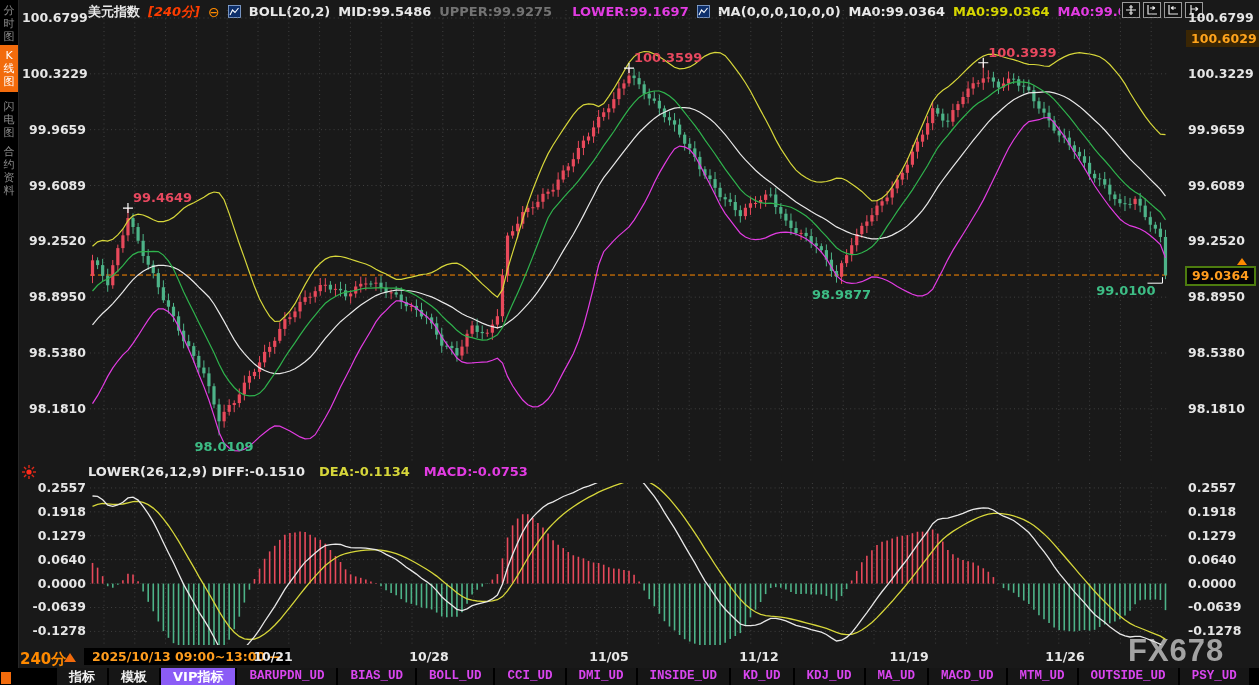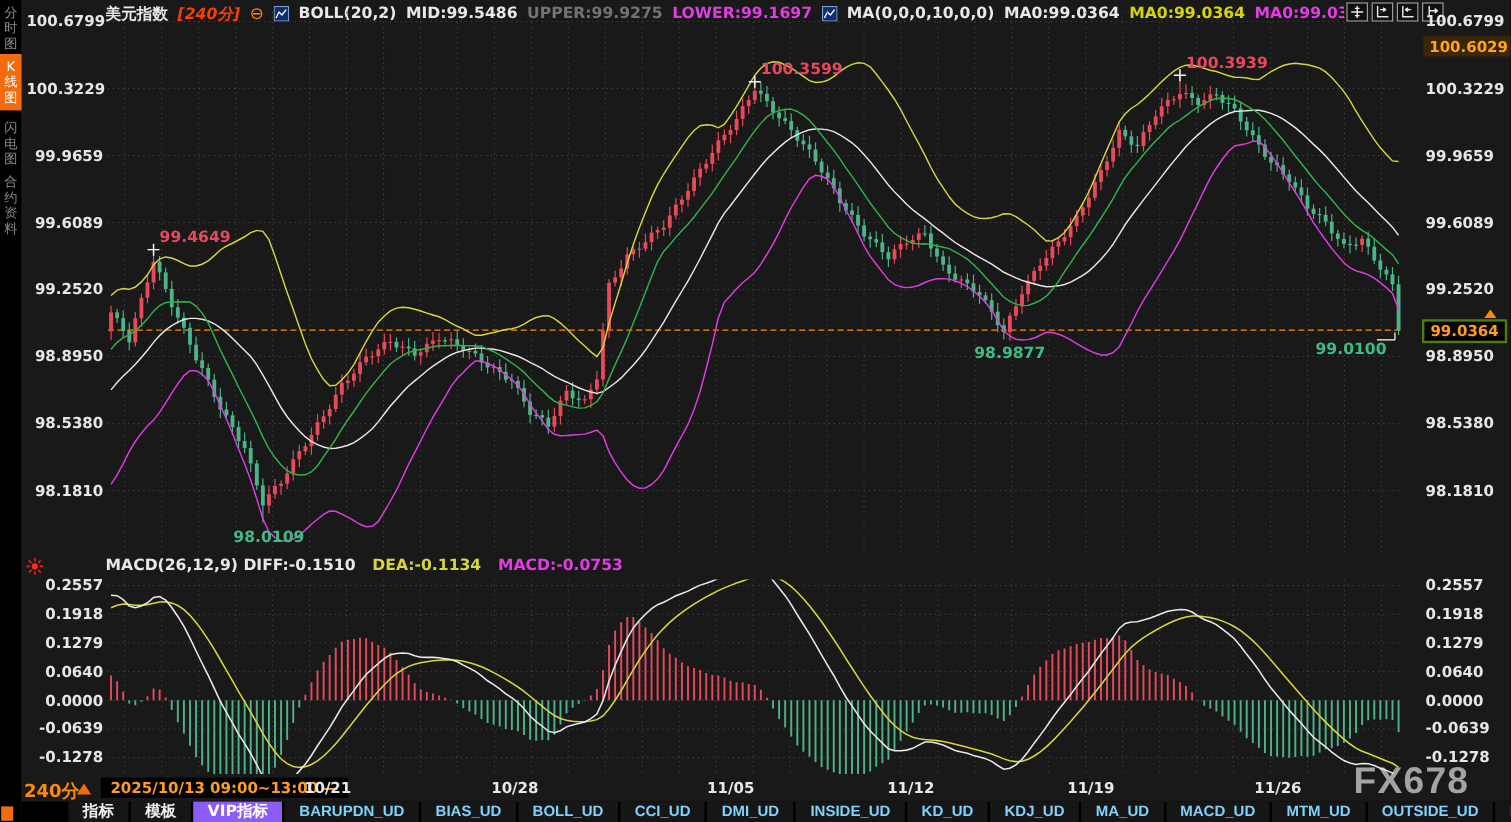--- a/index.html
+++ b/index.html
@@ -36,21 +36,21 @@
   #dt-box{left:84px;top:648px;height:17px;line-height:17px;padding:0 8px;background:#000;
           color:#ff9d1e;font-size:12.5px;font-weight:700;white-space:nowrap;}
   .xdate{top:649px;width:48px;text-align:center;color:#e8e8e8;font-size:12.5px;font-weight:700;}
   #logo{left:1128px;top:633px;font-size:31px;font-weight:600;color:#a3a3a3;letter-spacing:1px;
         font-family:"Liberation Sans",sans-serif;}
   
   #toolbar{left:18px;top:668px;width:1241px;height:17px;background:#000;display:flex;
            align-items:center;padding-left:39px;box-sizing:border-box;}
   .tab{height:17px;line-height:17px;padding:0 12px;margin-right:2px;background:#161616;
        color:#f0f0f0;font-size:13px;font-weight:700;cursor:pointer;white-space:nowrap;}
-  .tab.ud{font-family:Liberation Sans, sans-serif;font-size:12.5px;color:#7dd3fc;}
+  .tab.ud{font-family:Liberation Mono, monospace;font-size:12.5px;color:#d946ef;}
   .tab.active{background:#8b5cf6;color:#fff;}
   svg{display:block;}
 </style>
 </head>
 <body>
 
 <div id="app">
 
   <div id="sidebar" class="abs">
       <div class="side-item" style="margin-top: 4px;">
@@ -83,21 +83,21 @@
       <span style="color: rgb(255, 138, 0); font-size: 14px; font-weight: 400;">⊖</span>
       <span class="hicon">
         <svg width="13" height="13">
           <rect x="0.5" y="0.5" width="12" height="12" fill="#0d2f6b" stroke="#8fb0e0" stroke-width="0.8"></rect>
           <polyline points="2,10 4.5,5 7,7.5 10.5,3" fill="none" stroke="#fff" stroke-width="1.1"></polyline>
         </svg>
       </span>
       <span style="color: rgb(232, 232, 232);">BOLL(20,2)</span>
       <span style="color: rgb(232, 232, 232);">MID:99.5486</span>
       <span style="color: #737373;">UPPER:99.9275</span>
-      <span style="color: rgb(226, 60, 226);">LOWER:99.1697</span>
+      <span style="color: rgb(226, 60, 226); margin-left: 12px;">LOWER:99.1697</span>
       <span class="hicon">
         <svg width="13" height="13">
           <rect x="0.5" y="0.5" width="12" height="12" fill="#0d2f6b" stroke="#8fb0e0" stroke-width="0.8"></rect>
           <polyline points="2,10 4.5,5 7,7.5 10.5,3" fill="none" stroke="#fff" stroke-width="1.1"></polyline>
         </svg>
       </span>
       <span style="color: rgb(232, 232, 232);">MA(0,0,0,10,0,0)</span>
       <span style="color: rgb(232, 232, 232);">MA0:99.0364</span>
       <span style="color: rgb(214, 214, 0);">MA0:99.0364</span>
       <span style="color: rgb(226, 60, 226);">MA0:99.0364</span>
@@ -143,21 +143,21 @@
       <div class="abs tick r" style="left: 1188px; top: 233.324px;">99.2520</div>
       <div class="abs tick r" style="left: 1188px; top: 289.158px;">98.8950</div>
       <div class="abs tick r" style="left: 1188px; top: 344.993px;">98.5380</div>
       <div class="abs tick r" style="left: 1188px; top: 400.828px;">98.1810</div>
     </div>
   <div id="high-badge" class="abs">100.6029</div>
   <div id="last-box" class="abs">99.0364</div>
   <div id="last-arrow" class="abs"></div>
 
   <div id="macd-hdr" class="abs">
-      <span style="color: rgb(232, 232, 232);">MACD(26,12,9) DIFF:-0.1510</span>
+      <span style="color: rgb(232, 232, 232);">LOWER(26,12,9) DIFF:-0.1510</span>
       <span style="color: rgb(214, 214, 58);">DEA:-0.1134</span>
       <span style="color: rgb(226, 60, 226);">MACD:-0.0753</span>
     </div>
   <span id="macd-icon-slot" class="abs" style="left:21px;top:464px;">
       <svg width="16" height="16">
         <line x1="12" y1="8" x2="15" y2="8" stroke="#e02818" stroke-width="1.4"></line>
         <line x1="10.82842712474619" y1="10.82842712474619" x2="12.949747468305834" y2="12.949747468305832" stroke="#e02818" stroke-width="1.4"></line>
         <line x1="8" y1="12" x2="8" y2="15" stroke="#e02818" stroke-width="1.4"></line>
         <line x1="5.17157287525381" y1="10.82842712474619" x2="3.050252531694168" y2="12.949747468305834" stroke="#e02818" stroke-width="1.4"></line>
         <line x1="4" y1="8" x2="1" y2="8" stroke="#e02818" stroke-width="1.4"></line>

